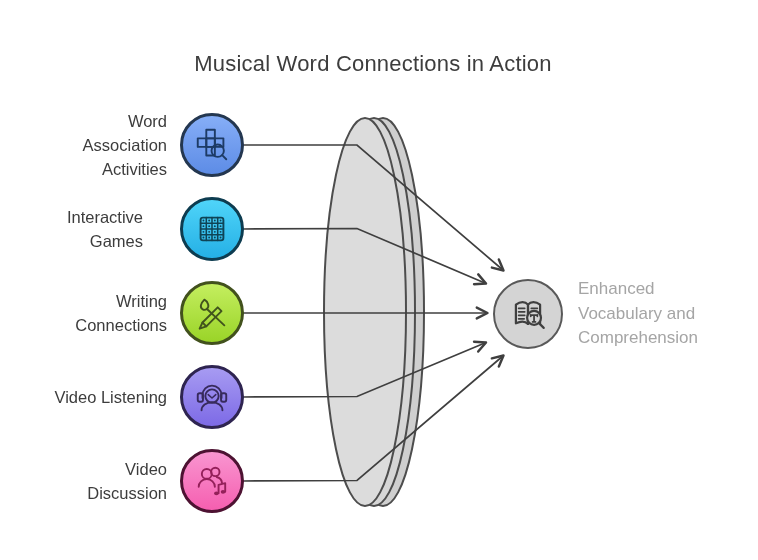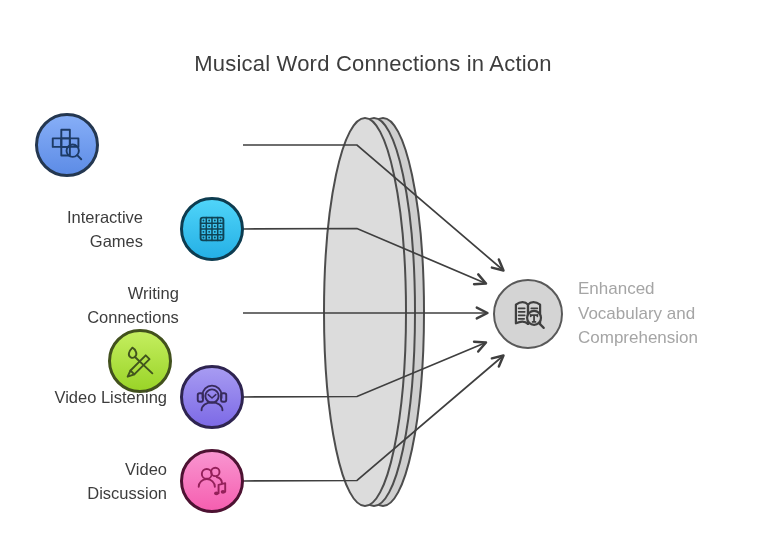--- a/index.html
+++ b/index.html
@@ -131,20 +131,23 @@
       <path d="M243,145 L357,145 L503.5,270.5" marker-end="url(#arrow)"></path>
       <path d="M243,229 L357,228.5 L486,283.5" marker-end="url(#arrow)"></path>
       <path d="M243,313 L487.5,313" marker-end="url(#arrow)"></path>
       <path d="M243,397 L357,396.5 L486,342.5" marker-end="url(#arrow)"></path>
       <path d="M243,481 L357,480.5 L503.5,355.5" marker-end="url(#arrow)"></path>
     </g>
   </svg>
 
   <div id="items">
     <div class="item" style="top: 113px;">
+      <div class="item-label">Word
+Association
+Activities</div>
       <div class="icon-circle" style="background: linear-gradient(rgb(134, 174, 247), rgb(93, 140, 230)); border-color: rgb(36, 55, 80); color: rgb(29, 59, 102);">
         <span class="item-icon">
           <svg viewBox="0 0 40 40">
               <use href="#sym-crossword-search-icon"></use>
             </svg>
         </span>
       </div>
     </div>
 
     <div class="item" style="top: 197px; gap: 24px;">
@@ -152,21 +155,21 @@
 Games</div>
       <div class="icon-circle" style="background: linear-gradient(rgb(79, 212, 249), rgb(37, 176, 229)); border-color: rgb(13, 60, 80); color: rgb(15, 68, 86);">
         <span class="item-icon">
           <svg viewBox="0 0 40 40">
               <use href="#sym-game-grid-icon"></use>
             </svg>
         </span>
       </div>
     </div>
 
-    <div class="item" style="top: 281px; flex-direction: column;">
+    <div class="item" style="top: 281px;">
       <div class="item-label">Writing
 Connections</div>
       <div class="icon-circle" style="background: linear-gradient(rgb(196, 238, 95), rgb(154, 212, 40)); border-color: rgb(66, 81, 29); color: rgb(65, 84, 29);">
         <span class="item-icon">
           <svg viewBox="0 0 40 40">
               <use href="#sym-writing-tools-icon"></use>
             </svg>
         </span>
       </div>
     </div>

